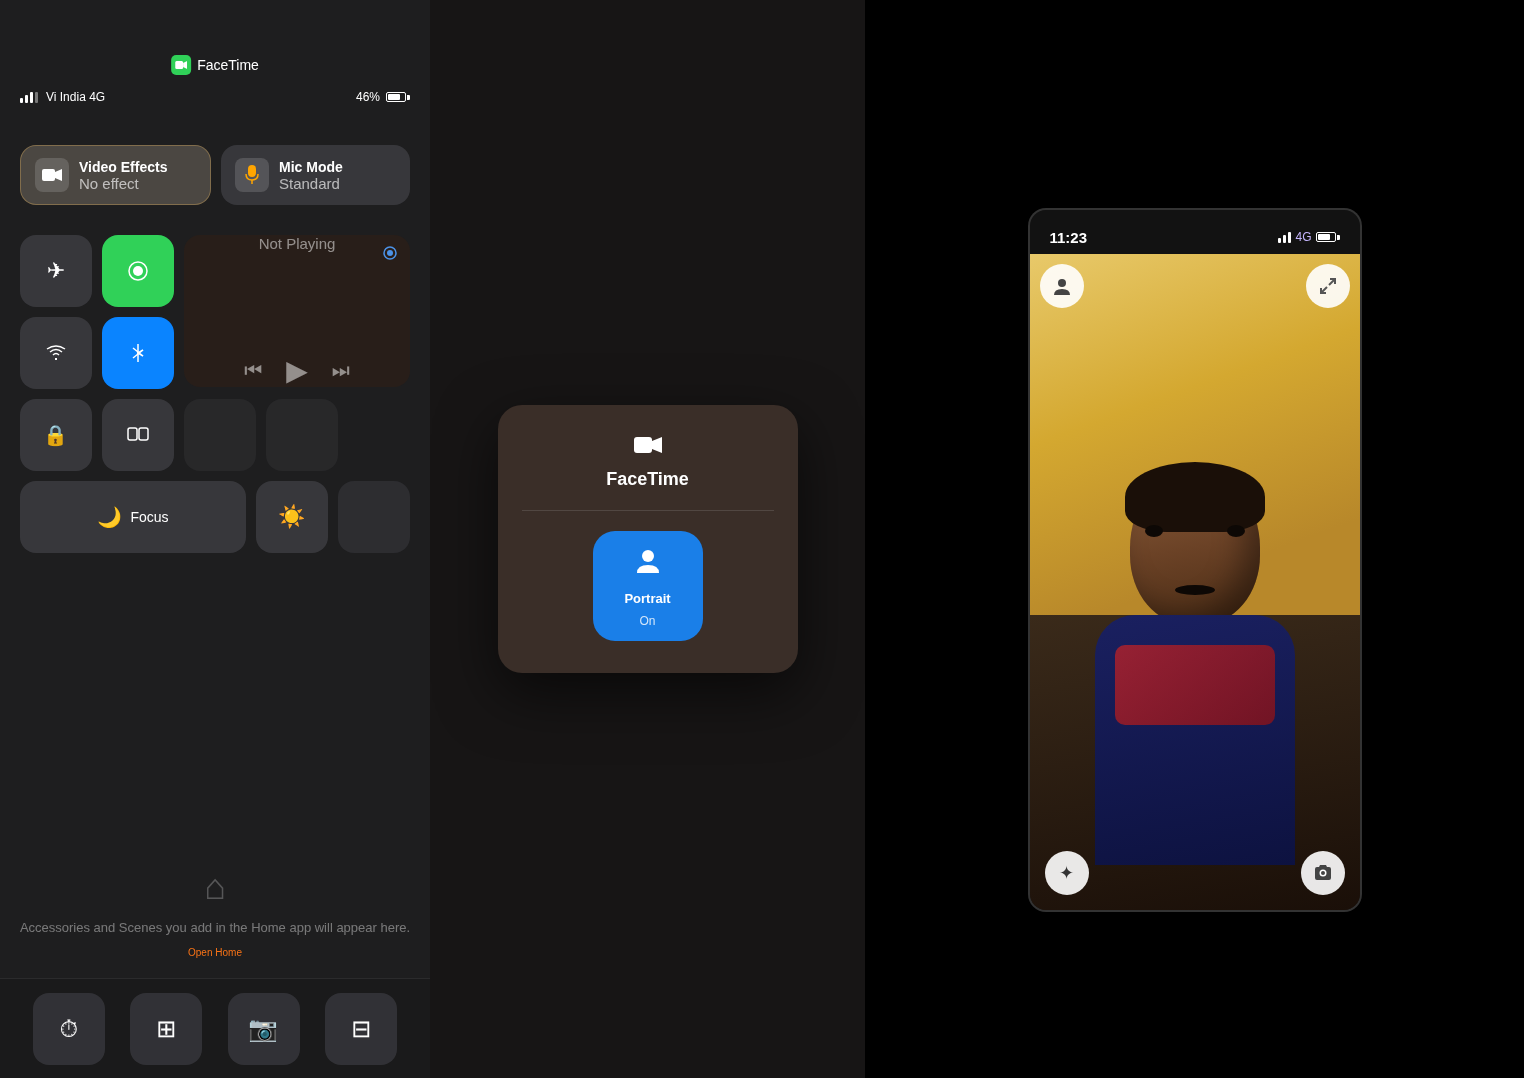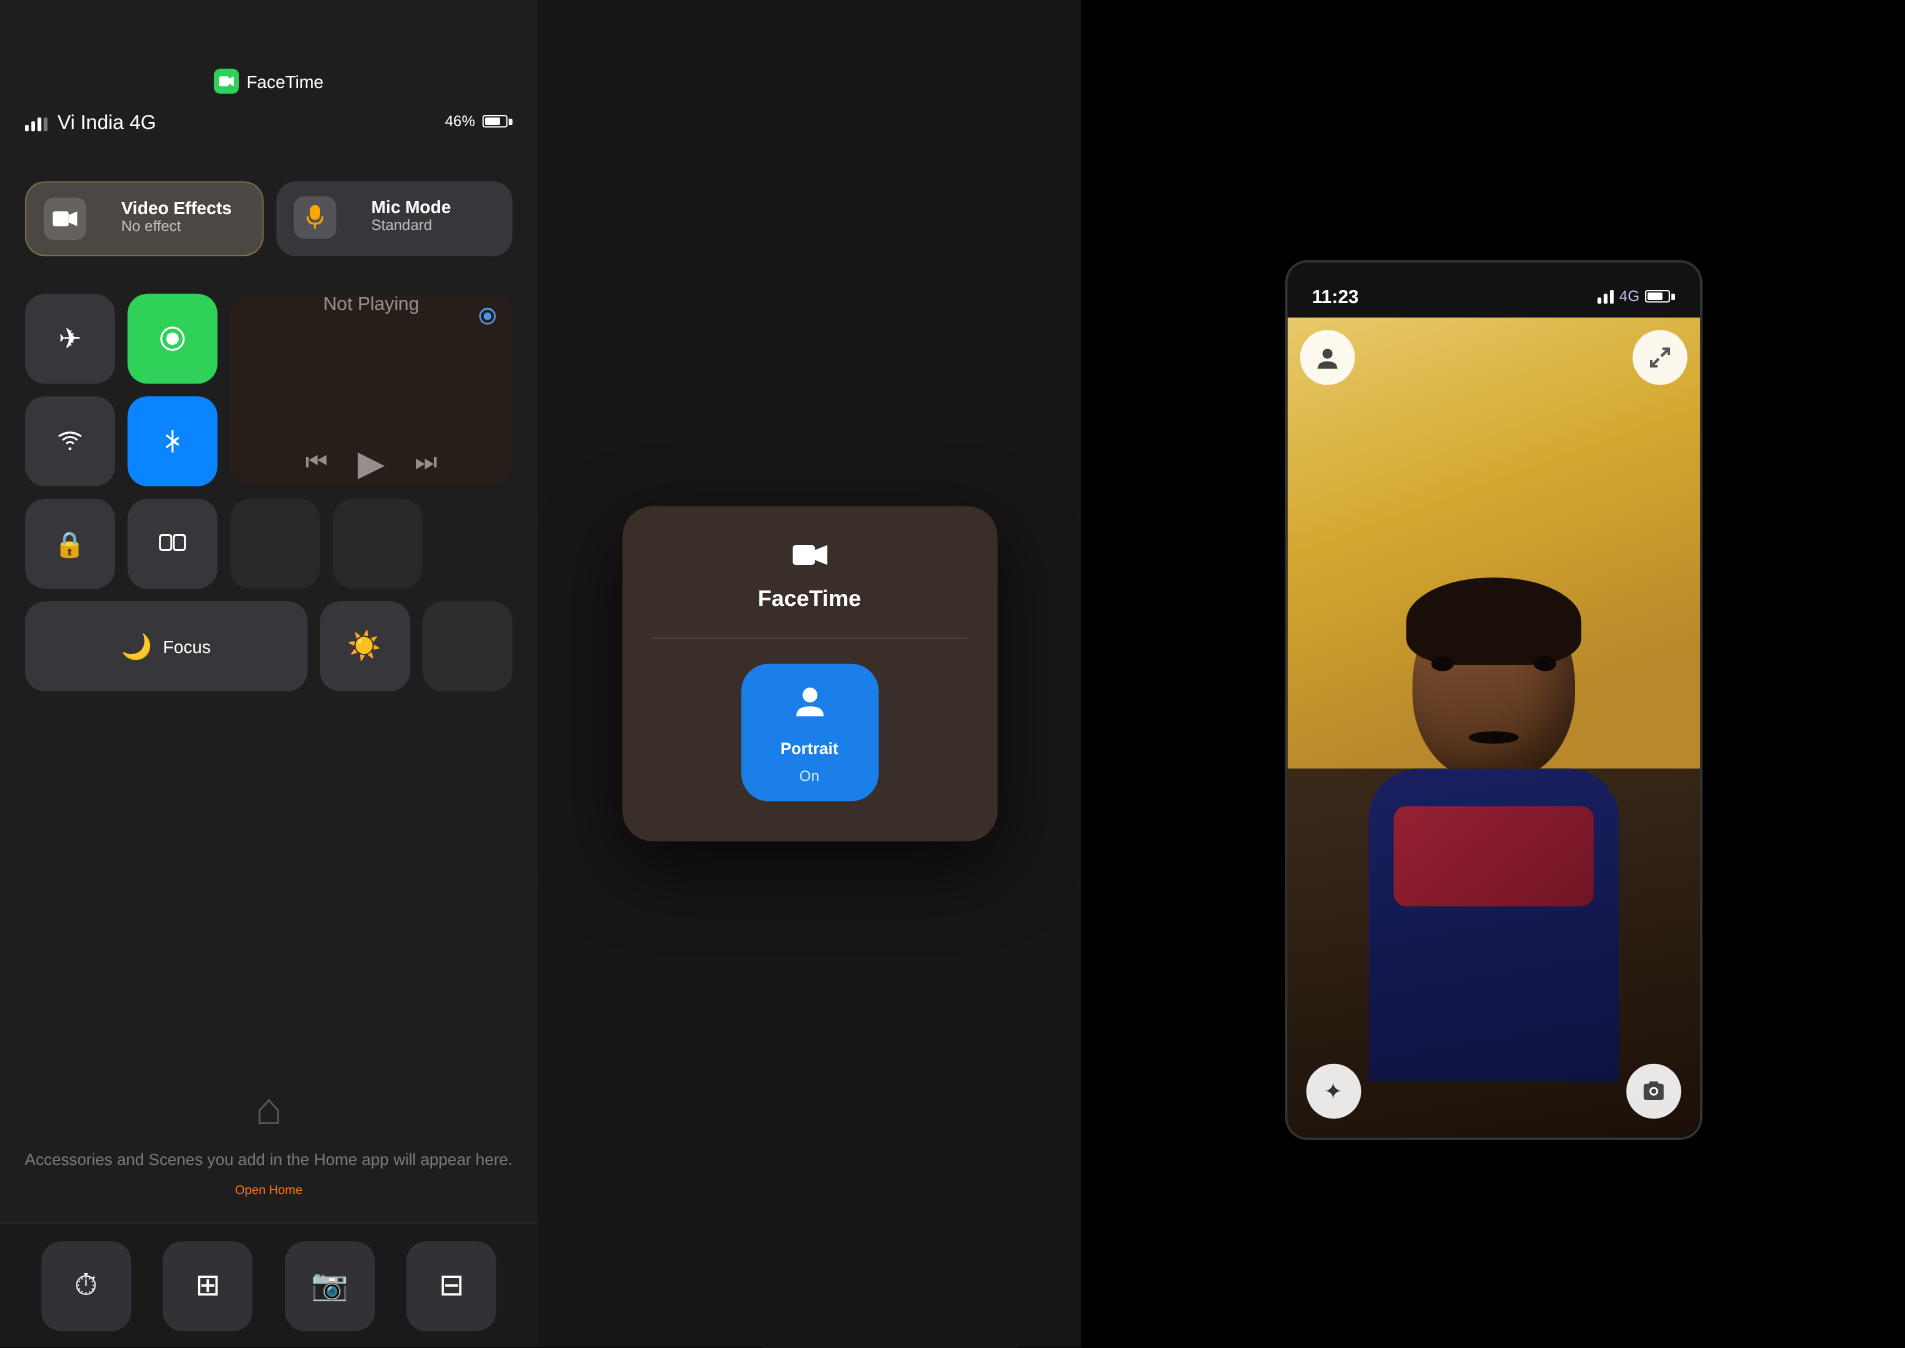--- a/index.html
+++ b/index.html
@@ -53,21 +53,21 @@
     }
 
     .carrier-status {
       position: absolute;
       top: 90px;
       left: 20px;
       display: flex;
       align-items: center;
       gap: 4px;
       color: #fff;
-      font-size: 16px;
+      font-size: 12px;
     }
 
     .battery-status {
       position: absolute;
       top: 90px;
       right: 20px;
       display: flex;
       align-items: center;
       gap: 6px;
       color: #fff;
@@ -83,21 +83,22 @@
       display: flex;
       gap: 10px;
     }
 
     .quick-btn {
       flex: 1;
       background: rgba(60,60,65,0.85);
       border-radius: 16px;
       padding: 12px 14px;
       display: flex;
-      gap: 28px;
+      align-items: center;
+      gap: 10px;
       cursor: pointer;
     }
 
     .quick-btn.active-btn {
       background: rgba(80,75,70,0.9);
       border: 1px solid rgba(255,200,100,0.3);
     }
 
     .quick-btn-icon {
       width: 34px;
@@ -109,21 +110,21 @@
     }
 
     .quick-btn-text .label {
       color: #fff;
       font-size: 14px;
       font-weight: 600;
     }
 
     .quick-btn-text .sublabel {
       color: rgba(255,255,255,0.65);
-      font-size: 12px;
+      font-size: 15px;
     }
 
     
     .control-grid-outer {
       position: absolute;
       top: 235px;
       left: 20px;
       right: 20px;
     }
 

